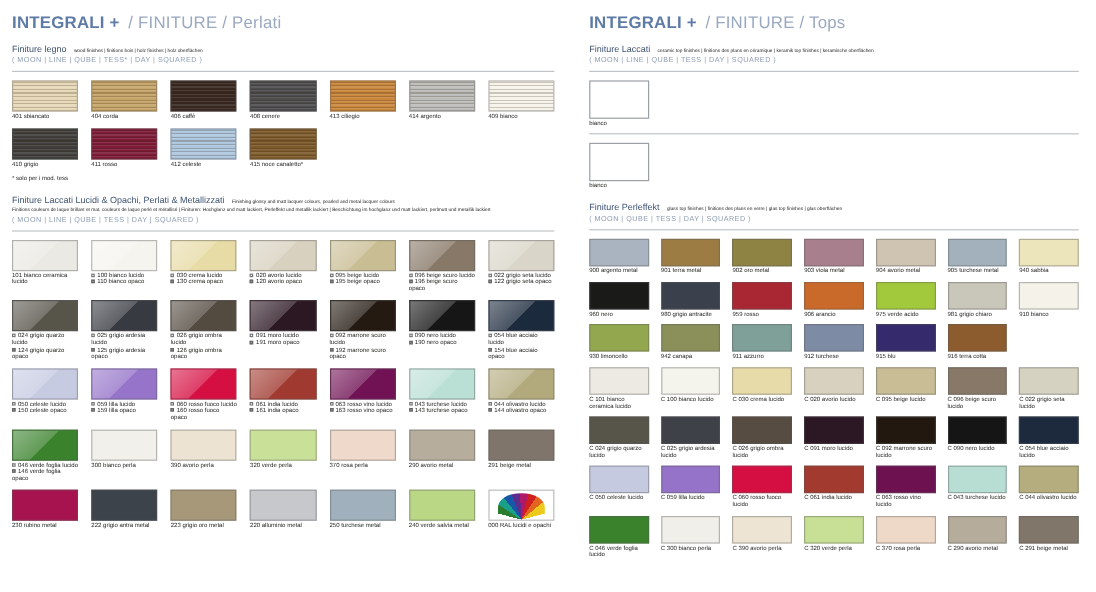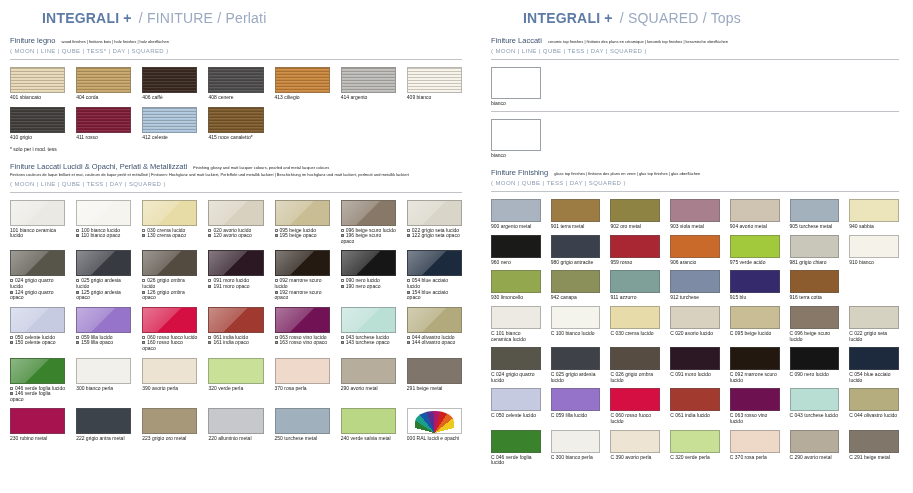--- a/index.html
+++ b/index.html
@@ -2,21 +2,21 @@
 <html><head>
 <meta charset="utf-8">
 <style>
   html,body{margin:0;padding:0;width:913px;height:493px;background:#ffffff;overflow:hidden;
     font-family:"Liberation Sans", sans-serif;color:#1d1d1b;}
   .page{display:flex;padding:8px 14px 0 10px;box-sizing:border-box;width:913px;}
   .col{box-sizing:border-box;}
   .col.left{width:452px;margin-right:29px;}
   .col.right{width:408px;}
   .pagetitle{font-size:14px;letter-spacing:.2px;margin:2px 0 10px 0;white-space:nowrap;}
-  .pagetitle .brand{font-weight:bold;color:#5e7ba6;margin-left:32px;}
+  .pagetitle .brand{font-weight:bold;color:#5e7ba6;}
   .pagetitle .path{color:#9aa9c0;margin-left:3px;}
   .sechead{margin-top:11px;line-height:7px;}
   .sectitle{font-size:7.5px;color:#3d5270;}
   .sectitle .pfx{font-weight:normal;}
   .sectitle b{font-weight:normal;}
   .langs{font-size:4px;color:#222;margin-left:4px;letter-spacing:0;}
   .langs2{font-size:4px;color:#222;margin-top:2px;line-height:4.5px;}
   .models{font-size:6px;color:#8d9cb4;margin-top:3px;letter-spacing:.4px;}
   .rule{border-bottom:1px solid #c0c3c7;margin:4px 0 7px 0;height:0;}
   .grid{display:grid;margin-bottom:4px;}
@@ -379,21 +379,21 @@
           <div class="lbl">
             <div class="ln">000 RAL lucidi e opachi</div>
           </div>
         </div>
       </div>
   </div>
 
   <div class="col right">
     <div class="pagetitle">
       <span class="brand">INTEGRALI +</span>
-      <span class="path">/ SQUARED / Tops</span>
+      <span class="path">/ FINITURE / Tops</span>
     </div>
 
     <div class="sechead">
       <div class="sectitle">
         <span class="pfx">Finiture</span>
         <b>Laccati</b>
         <span class="langs">ceramic top finishes | finitions des plans en céramique | keramik top finishes | keramische oberflächen</span>
       </div>
       <div class="models">( MOON | LINE | QUBE | TESS | DAY | SQUARED )</div>
     </div>
@@ -425,21 +425,21 @@
         <div class="cell spacer"></div>
         <div class="cell spacer"></div>
         <div class="cell spacer"></div>
         <div class="cell spacer"></div>
         <div class="cell spacer"></div>
       </div>
 
     <div class="sechead">
       <div class="sectitle">
         <span class="pfx">Finiture</span>
-        <b>Finishing</b>
+        <b>Perleffekt</b>
         <span class="langs">glass top finishes | finitions des plans en verre | glas top finishes | glas oberflächen</span>
       </div>
       <div class="models">( MOON | QUBE | TESS | DAY | SQUARED )</div>
     </div>
     <div class="rule"></div>
     <div class="grid g-right">
         <div class="cell">
           <div class="sw" style="background: rgb(169, 180, 192);"></div>
           <div class="lbl">
             <div class="ln">900 argento metal</div>

